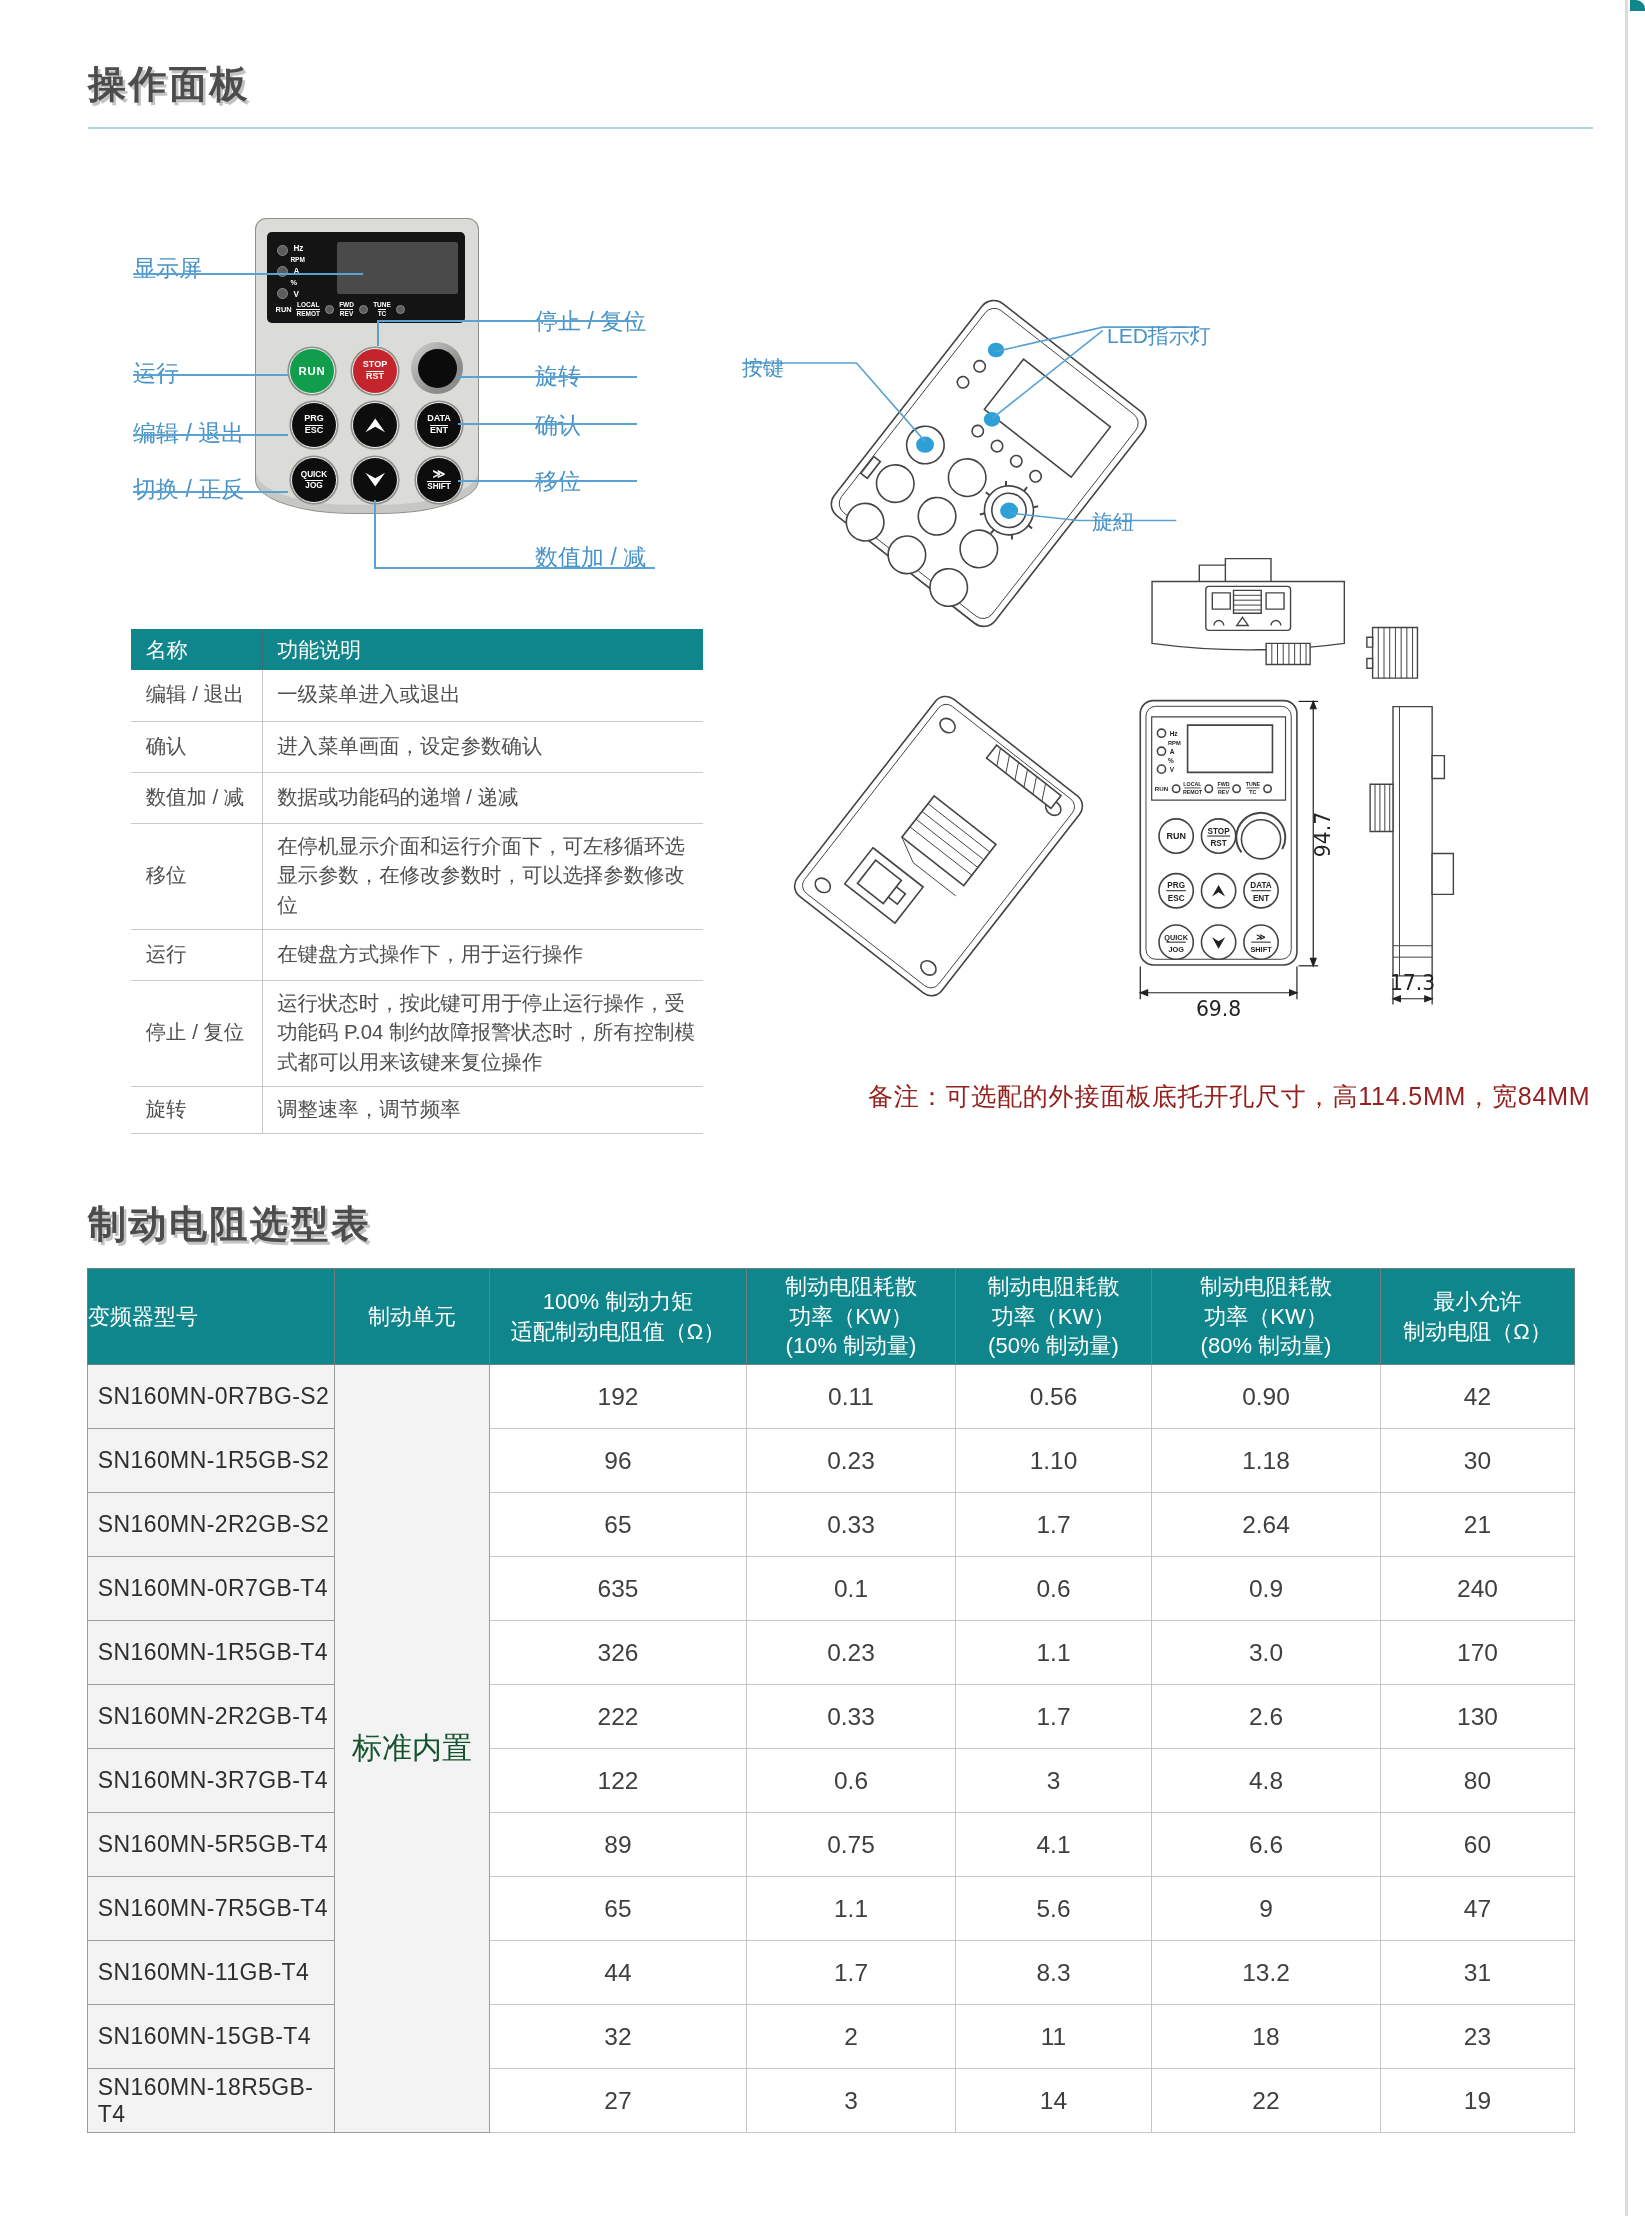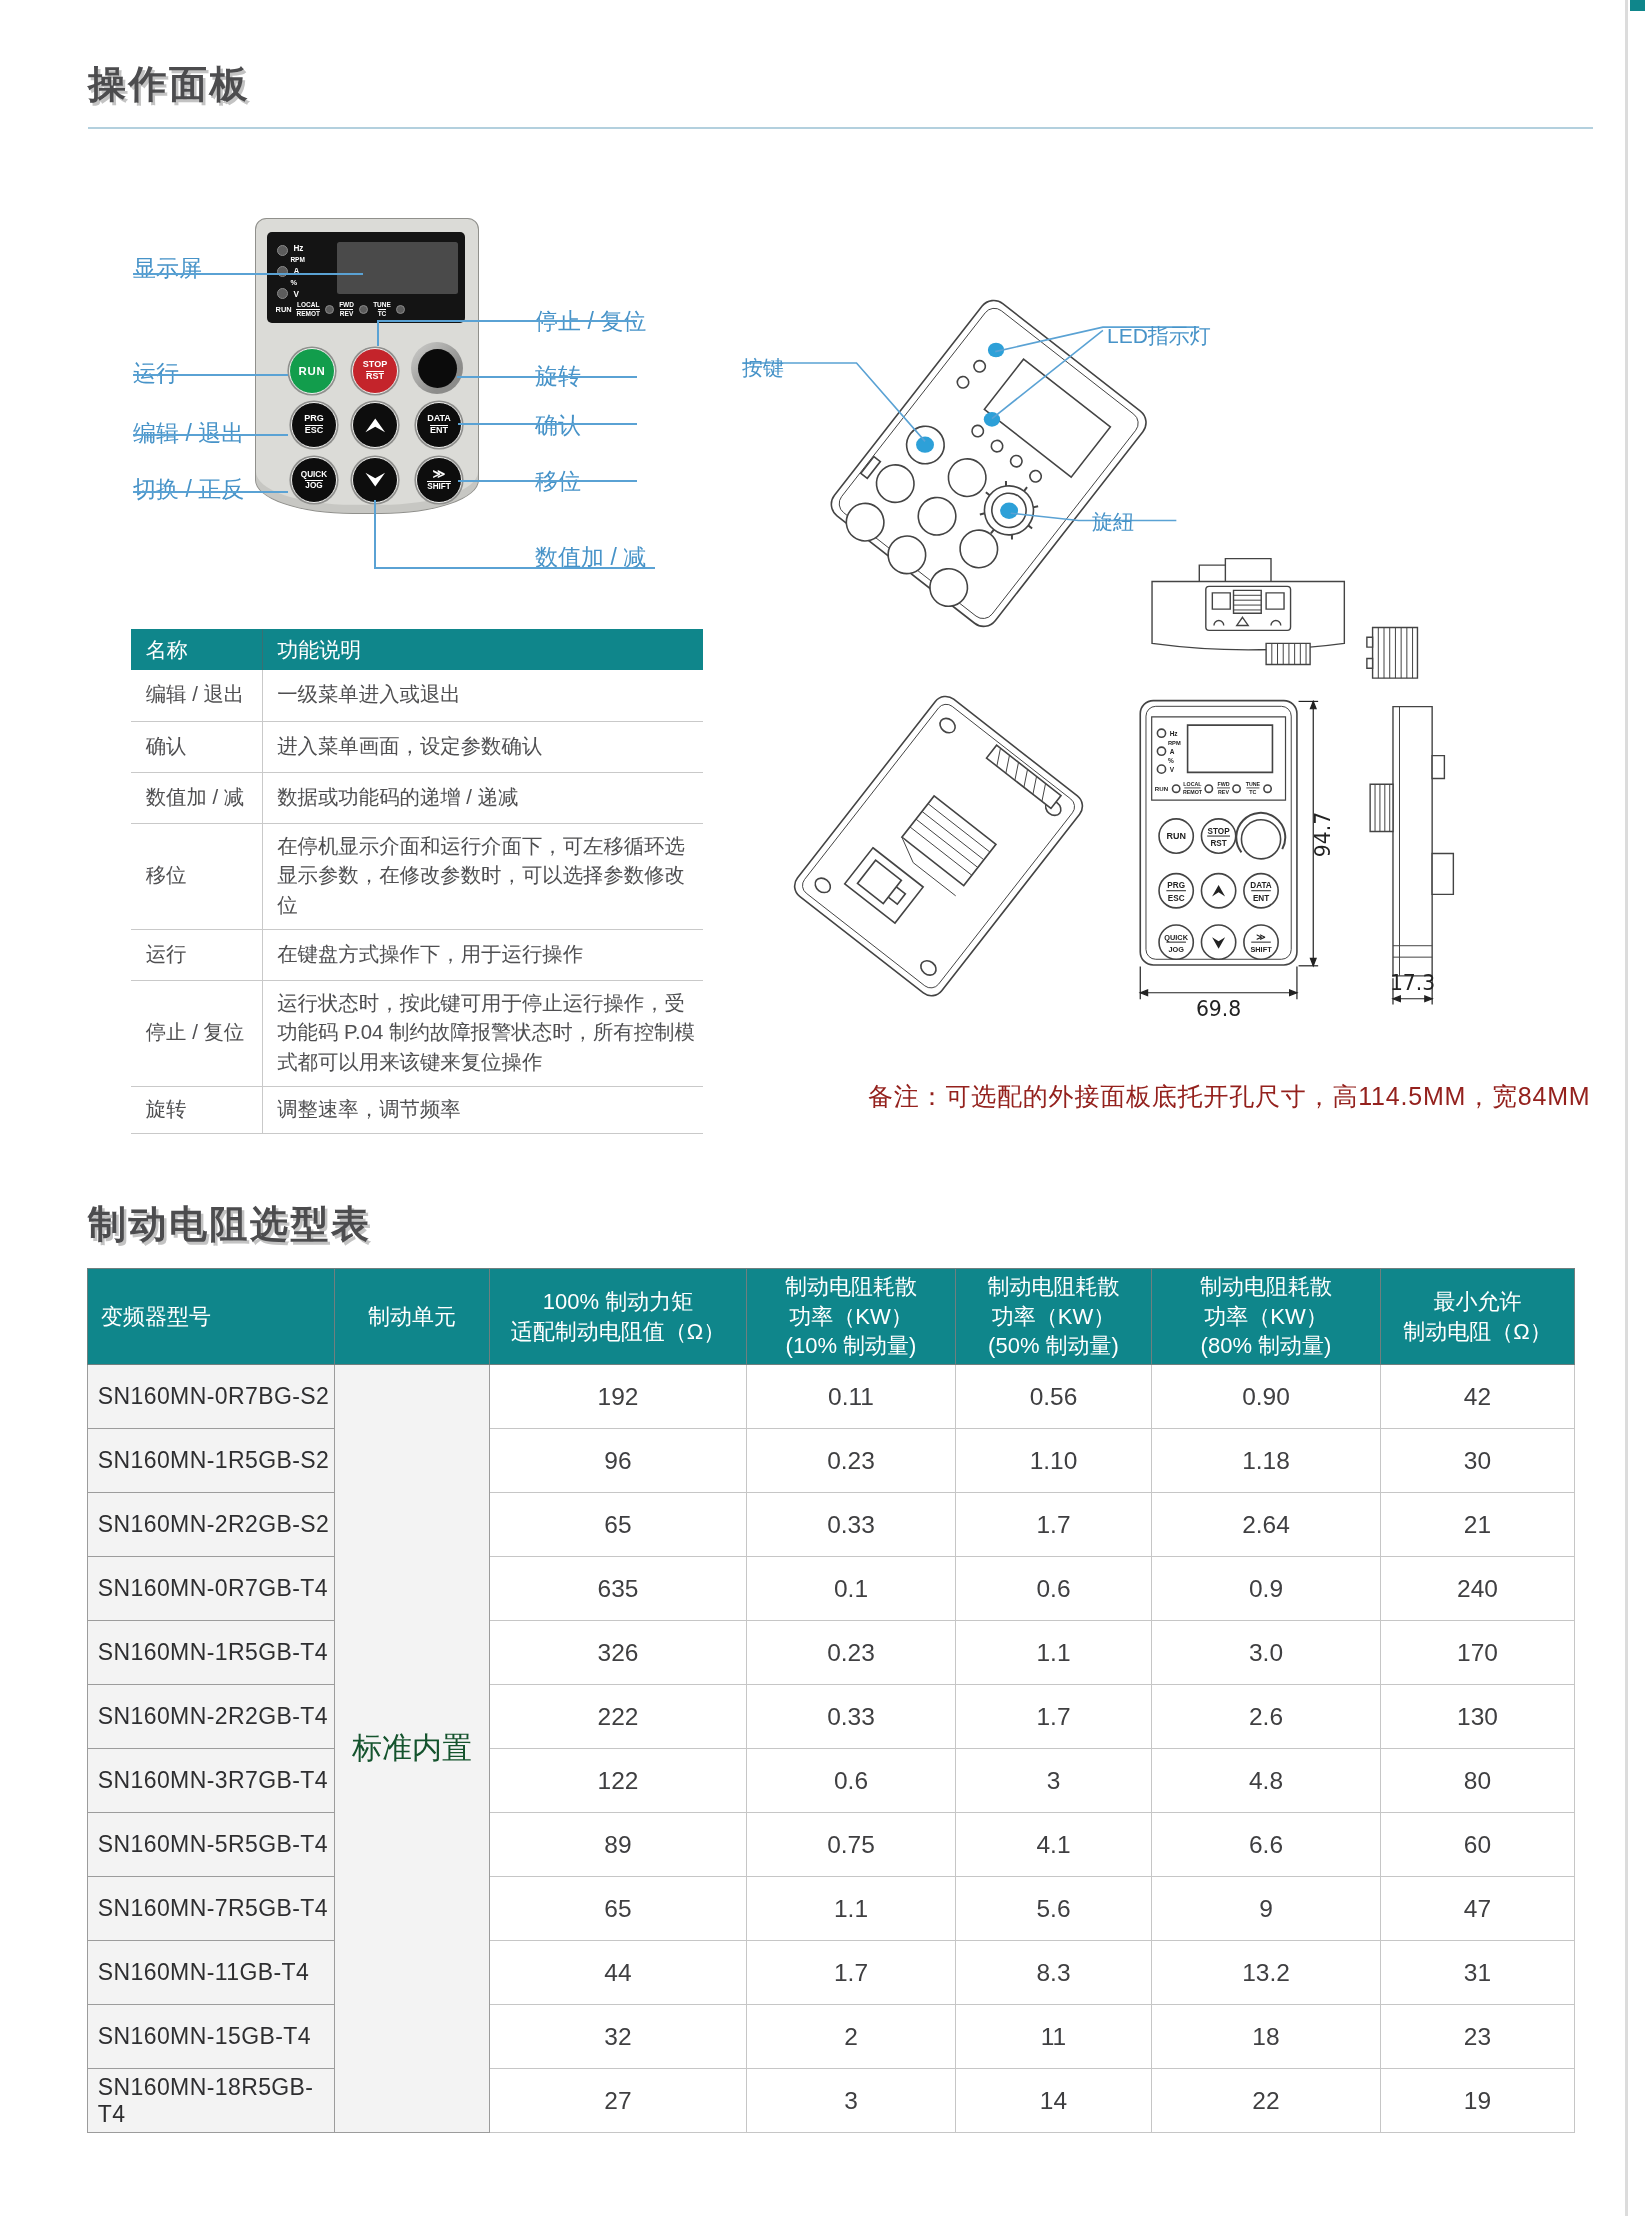--- a/index.html
+++ b/index.html
@@ -1,17 +1,17 @@
 <!DOCTYPE html>
 <html style="font-size:13px"><head>
 <meta charset="utf-8">
 <style>
   html,body{margin:0;padding:0;background:#fff;}
   body{font-family:"Liberation Sans",sans-serif;color:#444;}
-  .page{position:relative;width:1645px;height:2216px;background:#fff;overflow:hidden;}
+  .page{position:relative;width:1645px;height:2216px;background:#fff;overflow:hidden;border-radius:9px;}
 
   
   .sec-title{position:absolute;font-size:38px;font-weight:bold;color:#4c4c4e;
     letter-spacing:2.5px;text-shadow:2.5px 2.5px 0 #c3c3c3;}
   .rule{position:absolute;height:1.6px;background:#b3d0de;}
 
   
   .callout{position:absolute;font-size:23px;color:#4793c8;white-space:nowrap;margin-top:18px;}
   .cline{position:absolute;background:#5aa2d4;}
 
@@ -48,21 +48,21 @@
        padding:8.2px 6.5px 8.2px 14.7px;line-height:1.45;}
   .ftable td.nm{border-right:0.8px solid #c9c9c9;}
 
   
   .note{position:absolute;left:868px;top:1080px;font-size:25px;font-weight:normal;color:#94211d;letter-spacing:0.8px;}
 
   
   .stable{position:absolute;left:87px;top:1268px;width:1487px;border-collapse:collapse;table-layout:fixed;}
   .stable th{background:#0f868b;color:#fff;font-weight:normal;font-size:22px;height:95px;
        text-align:center;vertical-align:middle;border:0.8px solid #6f7f7f;line-height:1.35;padding:0;}
-  .stable th.first{text-align:left;padding-left:13px;}
+  .stable th.first{text-align:left;}
   .stable td{border:0.8px solid #c6c6c6;height:63px;text-align:center;vertical-align:middle;
        font-size:24.5px;color:#3f3f41;background:#fff;padding:0;}
   .stable td.model{background:#f3f3f3;border-color:#9c9c9c;font-size:23px;color:#2e2e30;
        text-align:left;padding-left:9.8px;letter-spacing:0.4px;}
   .stable td.brake{background:#f3f3f3;border-color:#9c9c9c;font-size:30px;color:#14532d;}
 
   
   svg{position:absolute;overflow:visible;}
   .draw line,.draw path,.draw rect,.draw circle,.draw ellipse,.draw polyline{vector-effect:non-scaling-stroke;}
   .dimtxt{font-size:25px;fill:#222;font-family:"DejaVu Sans",sans-serif;}

